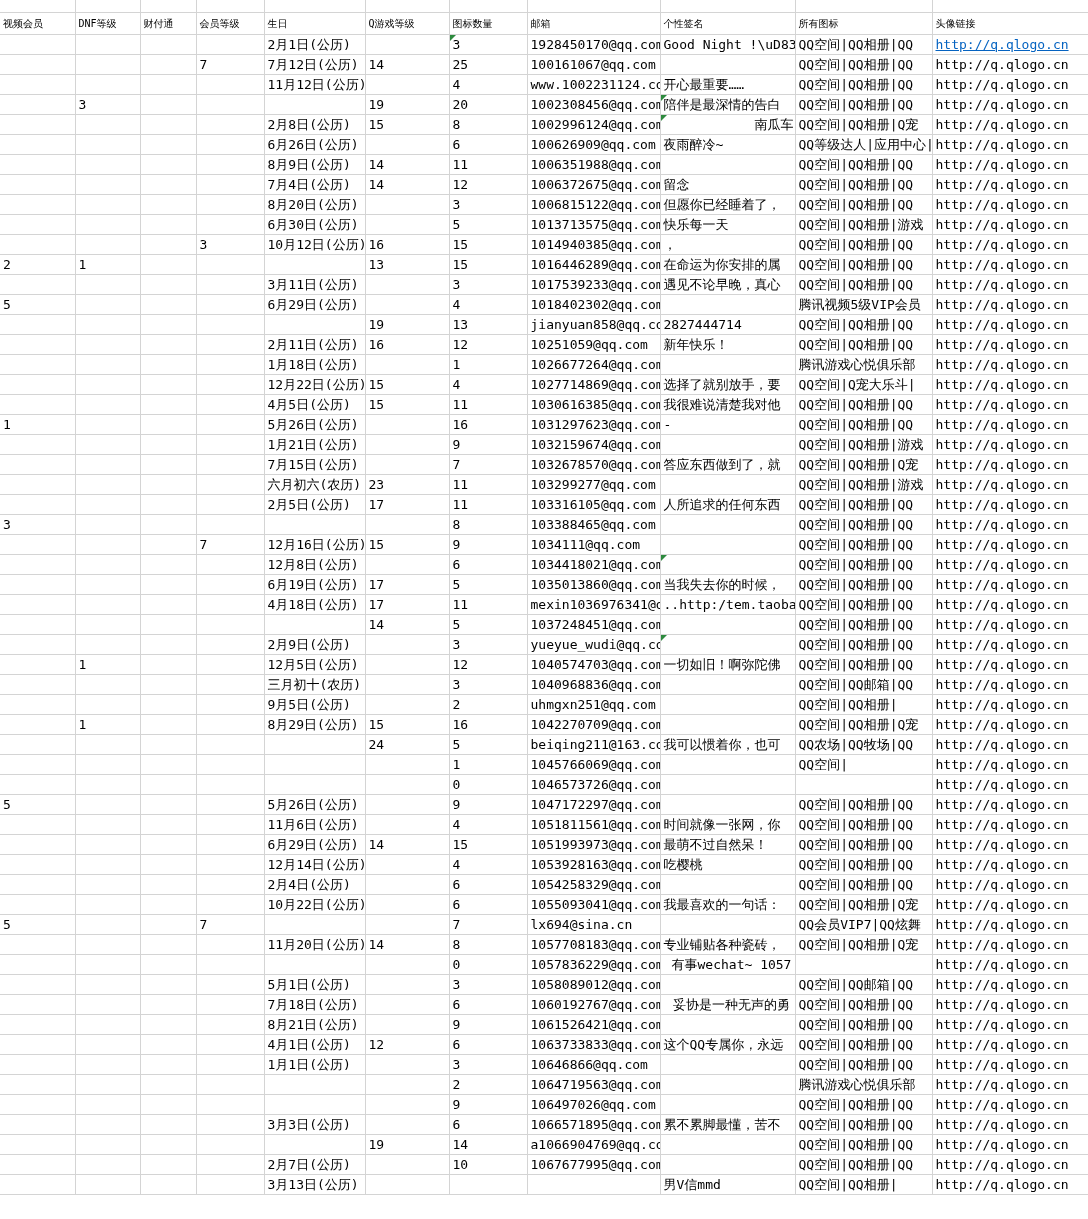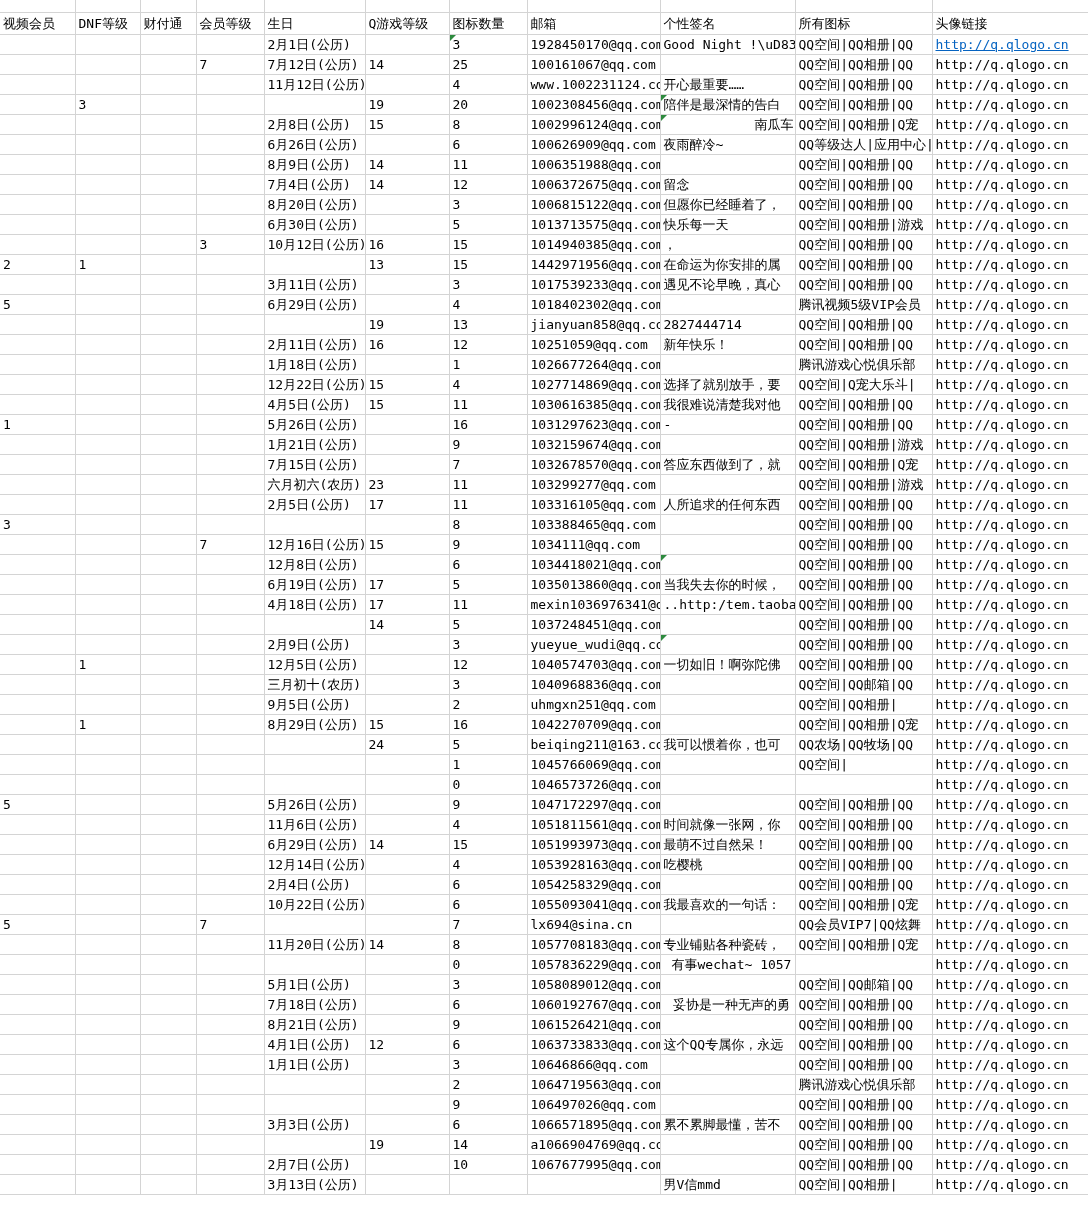--- a/index.html
+++ b/index.html
@@ -10,21 +10,21 @@
   }
   .sheet{width:1088px;height:1219px;overflow:hidden;}
   table{border-collapse:collapse;table-layout:fixed;width:1088px;}
   td,th{
     box-sizing:content-box;height:19px;line-height:19px;
     padding:0 0 0 3px;margin:0;
     border-right:1px solid #d4d4d4;border-bottom:1px solid #d4d4d4;
     overflow:hidden;white-space:nowrap;text-align:left;vertical-align:middle;
     font-weight:normal;position:relative;
   }
-  thead th.head{height:21px;line-height:21px;font-size:13px;}
+  thead th.head{height:21px;line-height:21px;font-size:10px;}
   tr.toprow td{height:12px;line-height:12px;}
   td.num,td.email,td.avatar{font-family:"DejaVu Sans Mono",monospace;}
   td.center{text-align:center;padding-left:8px;}
   td.right{text-align:right;padding-left:16px;padding-right:1px;}
   .tri{
     position:absolute;top:0;left:0;width:0;height:0;
     border-top:6px solid #2d8a3e;border-right:6px solid transparent;
   }
   .link{color:#0563c1;text-decoration:underline;cursor:pointer;}
 </style>
@@ -219,21 +219,21 @@
           <td class="avatar">http://q.qlogo.cn</td>
         </tr>
         <tr>
           <td class="num">2</td>
           <td class="num">1</td>
           <td class="num"></td>
           <td class="num"></td>
           <td></td>
           <td class="num">13</td>
           <td class="num">15</td>
-          <td class="email">1442971956@qq.com</td>
+          <td class="email">1016446289@qq.com</td>
           <td>在命运为你安排的属</td>
           <td>QQ空间|QQ相册|QQ</td>
           <td class="avatar">http://q.qlogo.cn</td>
         </tr>
         <tr>
           <td class="num"></td>
           <td class="num"></td>
           <td class="num"></td>
           <td class="num"></td>
           <td>3月11日(公历)</td>

